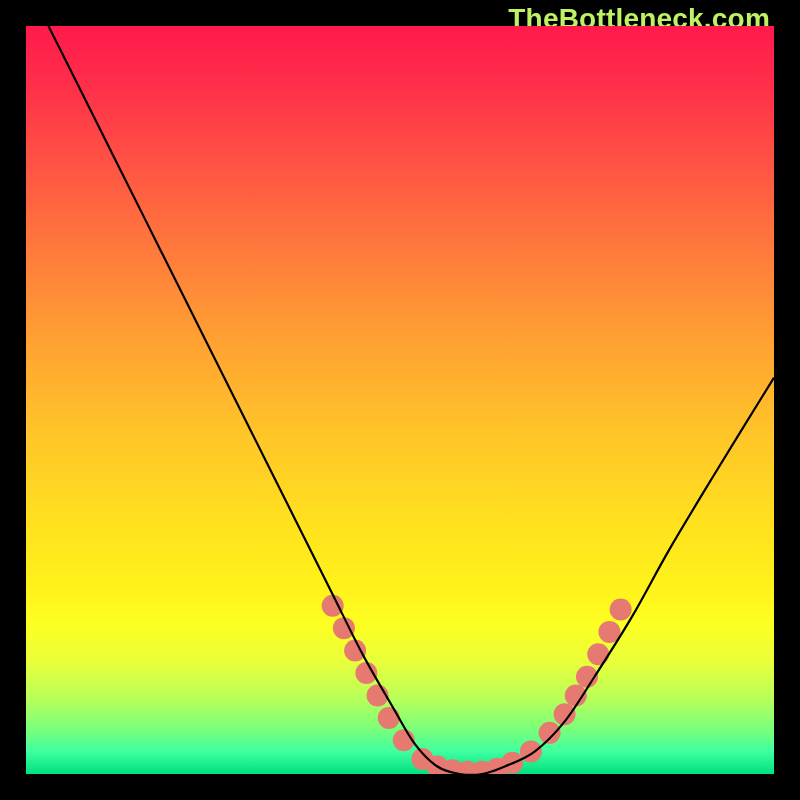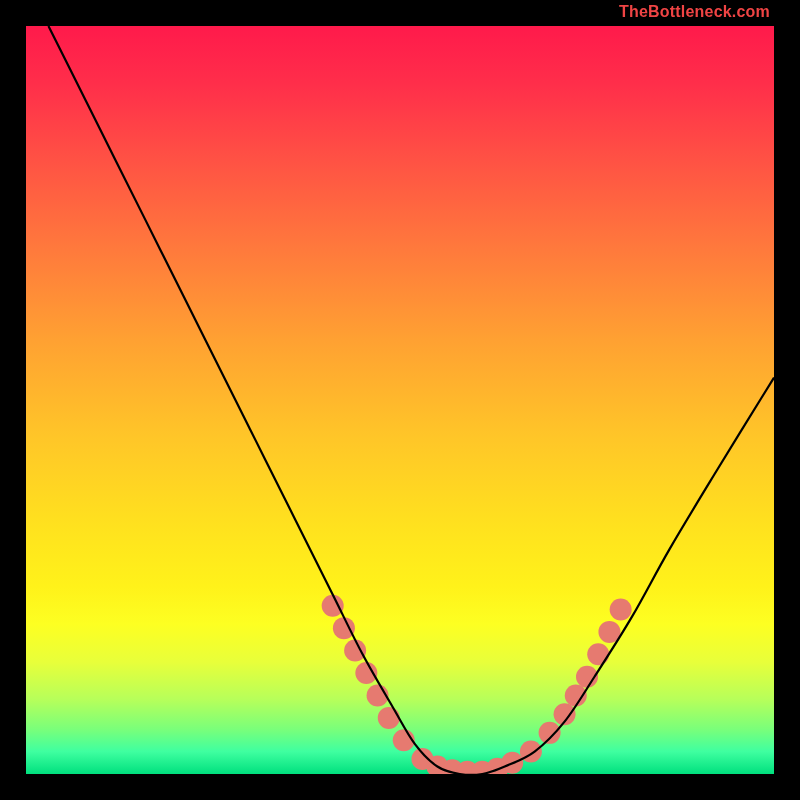--- a/index.html
+++ b/index.html
@@ -29,23 +29,23 @@
     left: 0;
     top: 0;
     width: 100%;
     height: 100%;
   }
   .watermark {
     position: absolute;
     top: 3px;
     right: 30px;
     font-family: Arial, Helvetica, sans-serif;
-    font-size: 16px;
+    font-size: 28px;
     font-weight: bold;
-    color: #ef4444;
+    color: #bef264;
     letter-spacing: 0.2px;
   }
   svg.curve {
     position: absolute;
     left: 0;
     top: 0;
     width: 100%;
     height: 100%;
   }
 </style>

